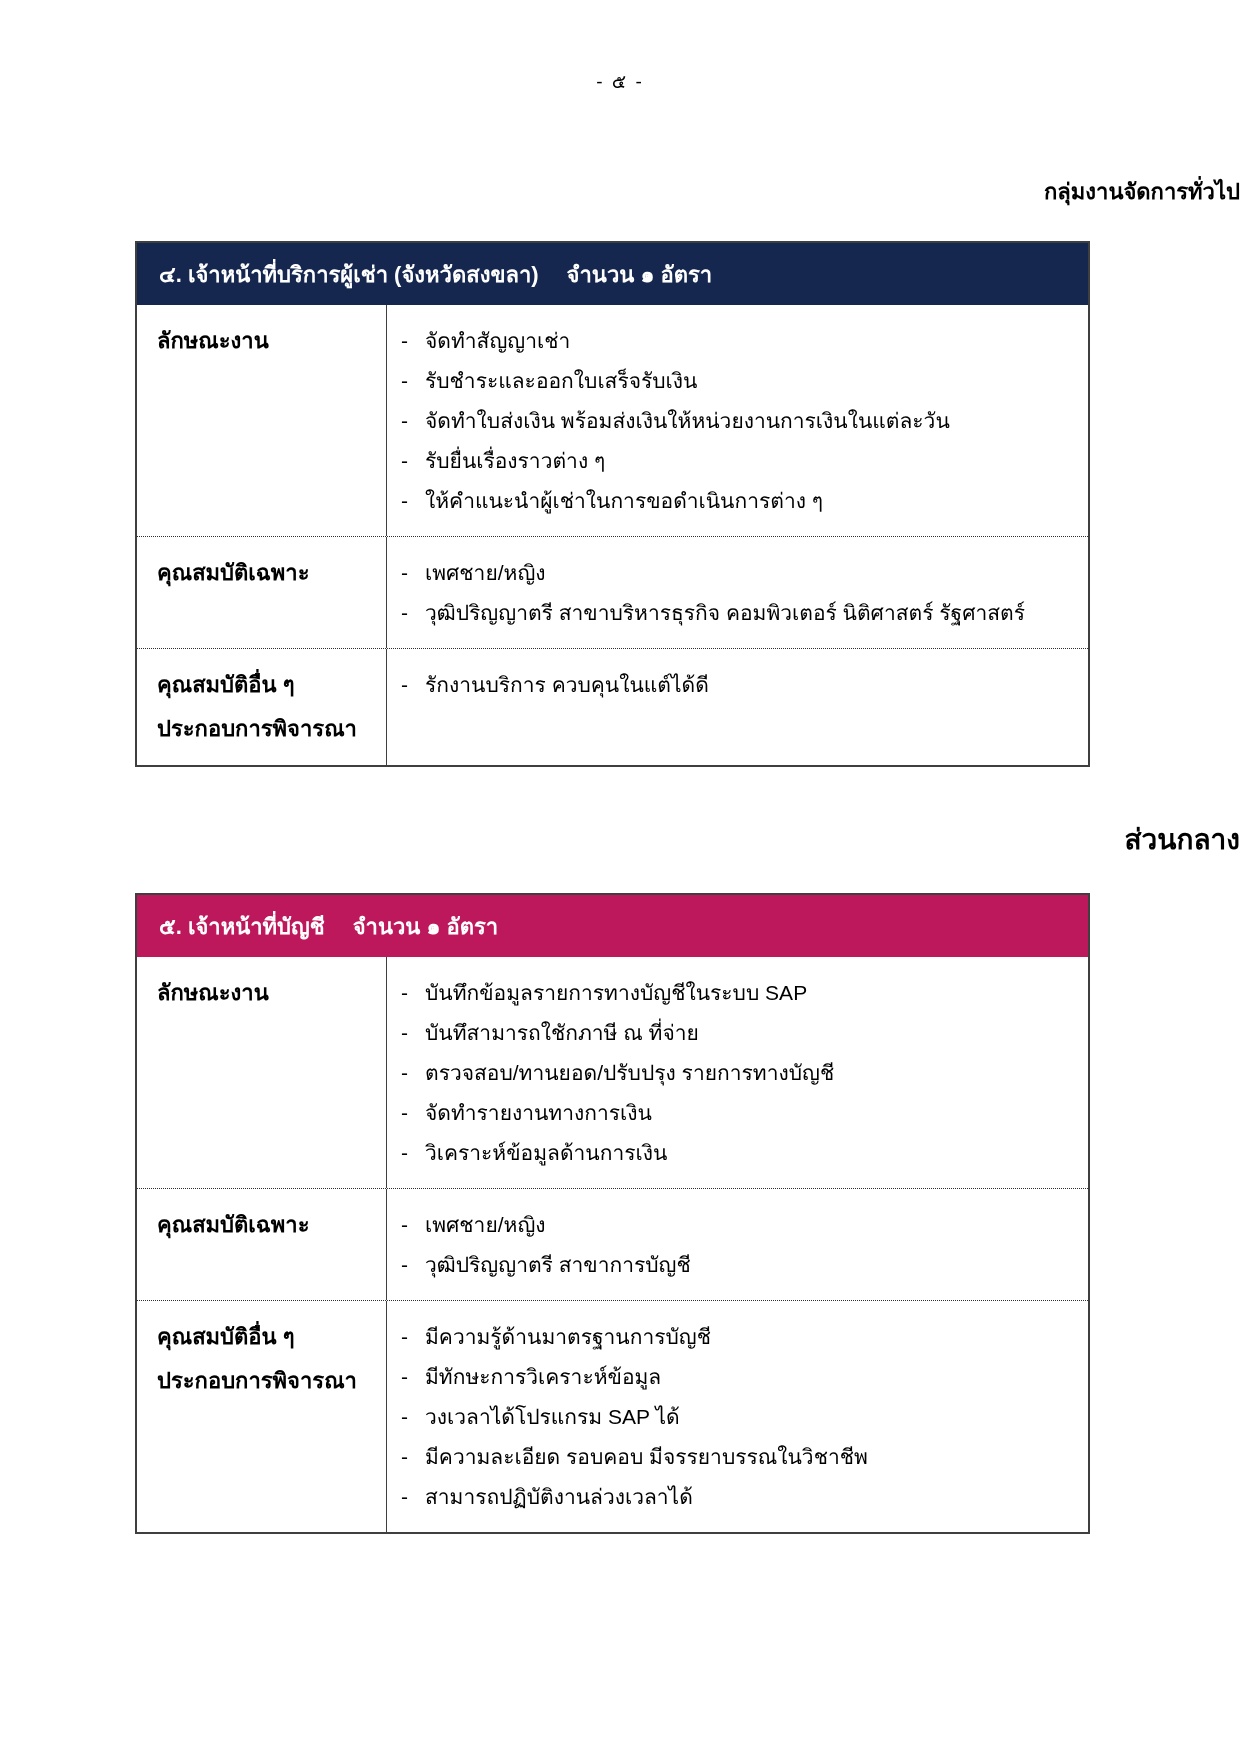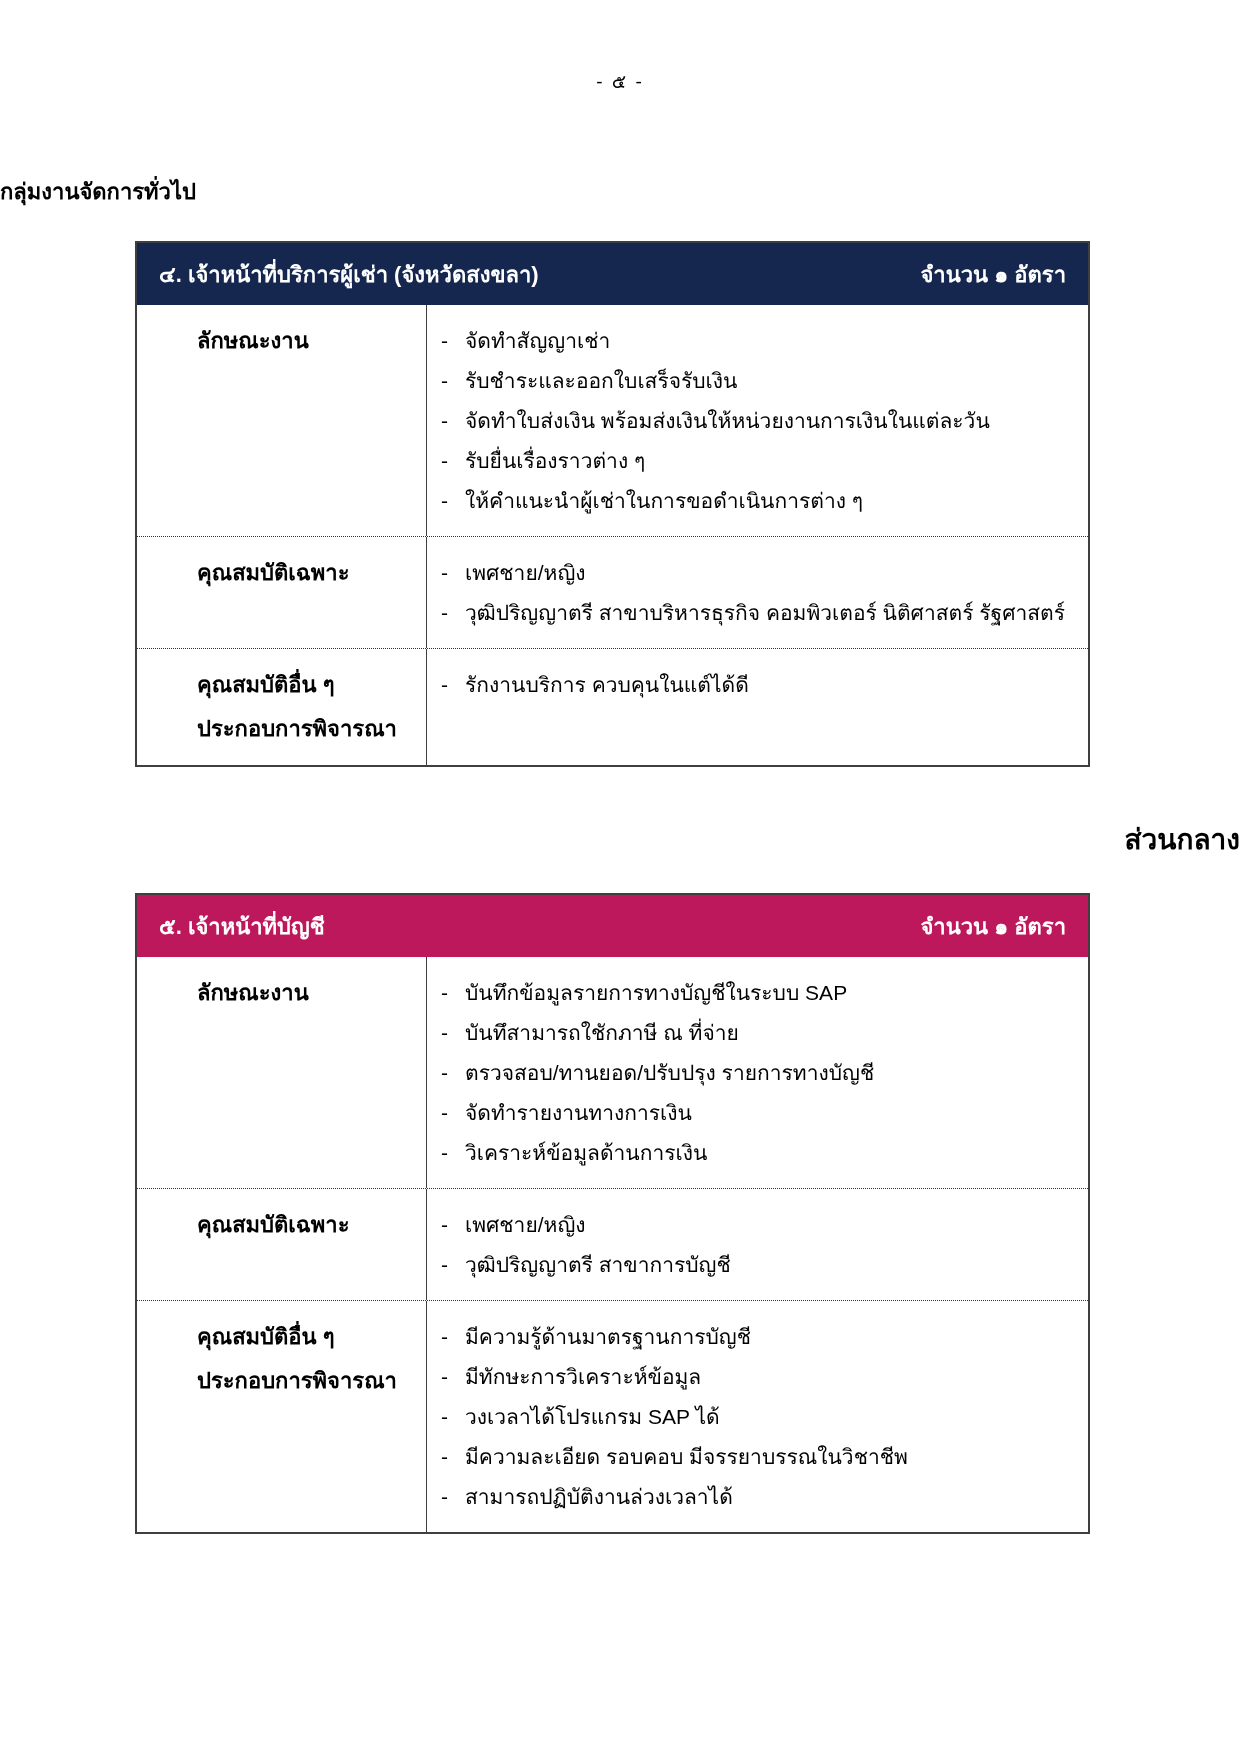--- a/index.html
+++ b/index.html
@@ -2,32 +2,32 @@
 <html lang="th"><head>
 <meta charset="utf-8">
 <style>
   html,body{margin:0;padding:0;background:#ffffff;}
   .page{
     width:1240px;height:1755px;background:#ffffff;color:#000;
     font-family:"Liberation Sans","DejaVu Sans",sans-serif;
     position:relative;box-sizing:border-box;overflow:hidden;
   }
   .page-number{padding-top:66px;text-align:center;font-size:19px;letter-spacing:2px;}
-  .group-heading{margin-top:78px;text-align:left;font-weight:bold;font-size:22px;}
+  .group-heading{margin-top:78px;text-align:right;font-weight:bold;font-size:22px;}
   .region-heading{margin-top:50px;text-align:right;font-weight:bold;font-size:28px;}
   .sub-group-heading{margin-top:16px;text-align:center;font-weight:bold;font-size:22px;}
   .job-table{
     width:955px;margin-left:135px;margin-top:32px;
     border:2px solid #3f3f3f;box-sizing:border-box;
   }
   .table-header{
-    display:flex;justify-content:space-between;align-items:center;
-    height:62px;padding:0 22px;font-weight:bold;font-size:22px;
+    display:flex;align-items:center;
+    height:62px;padding:0 22px;font-weight:bold;font-size:22px;gap:28px;
   }
-  .table-row{display:flex;padding-left:40px;}
+  .table-row{display:flex;}
   .table-row + .table-row{border-top:1px dotted #2f2f2f;}
   .label-cell{
     width:250px;flex-shrink:0;box-sizing:border-box;
     padding:14px 8px 14px 20px;font-weight:bold;font-size:22px;line-height:2;
     border-right:1px solid #3f3f3f;
   }
   .content-cell{flex:1;padding:9px 18px 9px 14px;font-size:21px;}
   .bullet-line{display:flex;margin:13px 0;line-height:27px;}
   .bullet-line.tight{margin-top:-6px;}
   .dash{width:24px;flex-shrink:0;}

